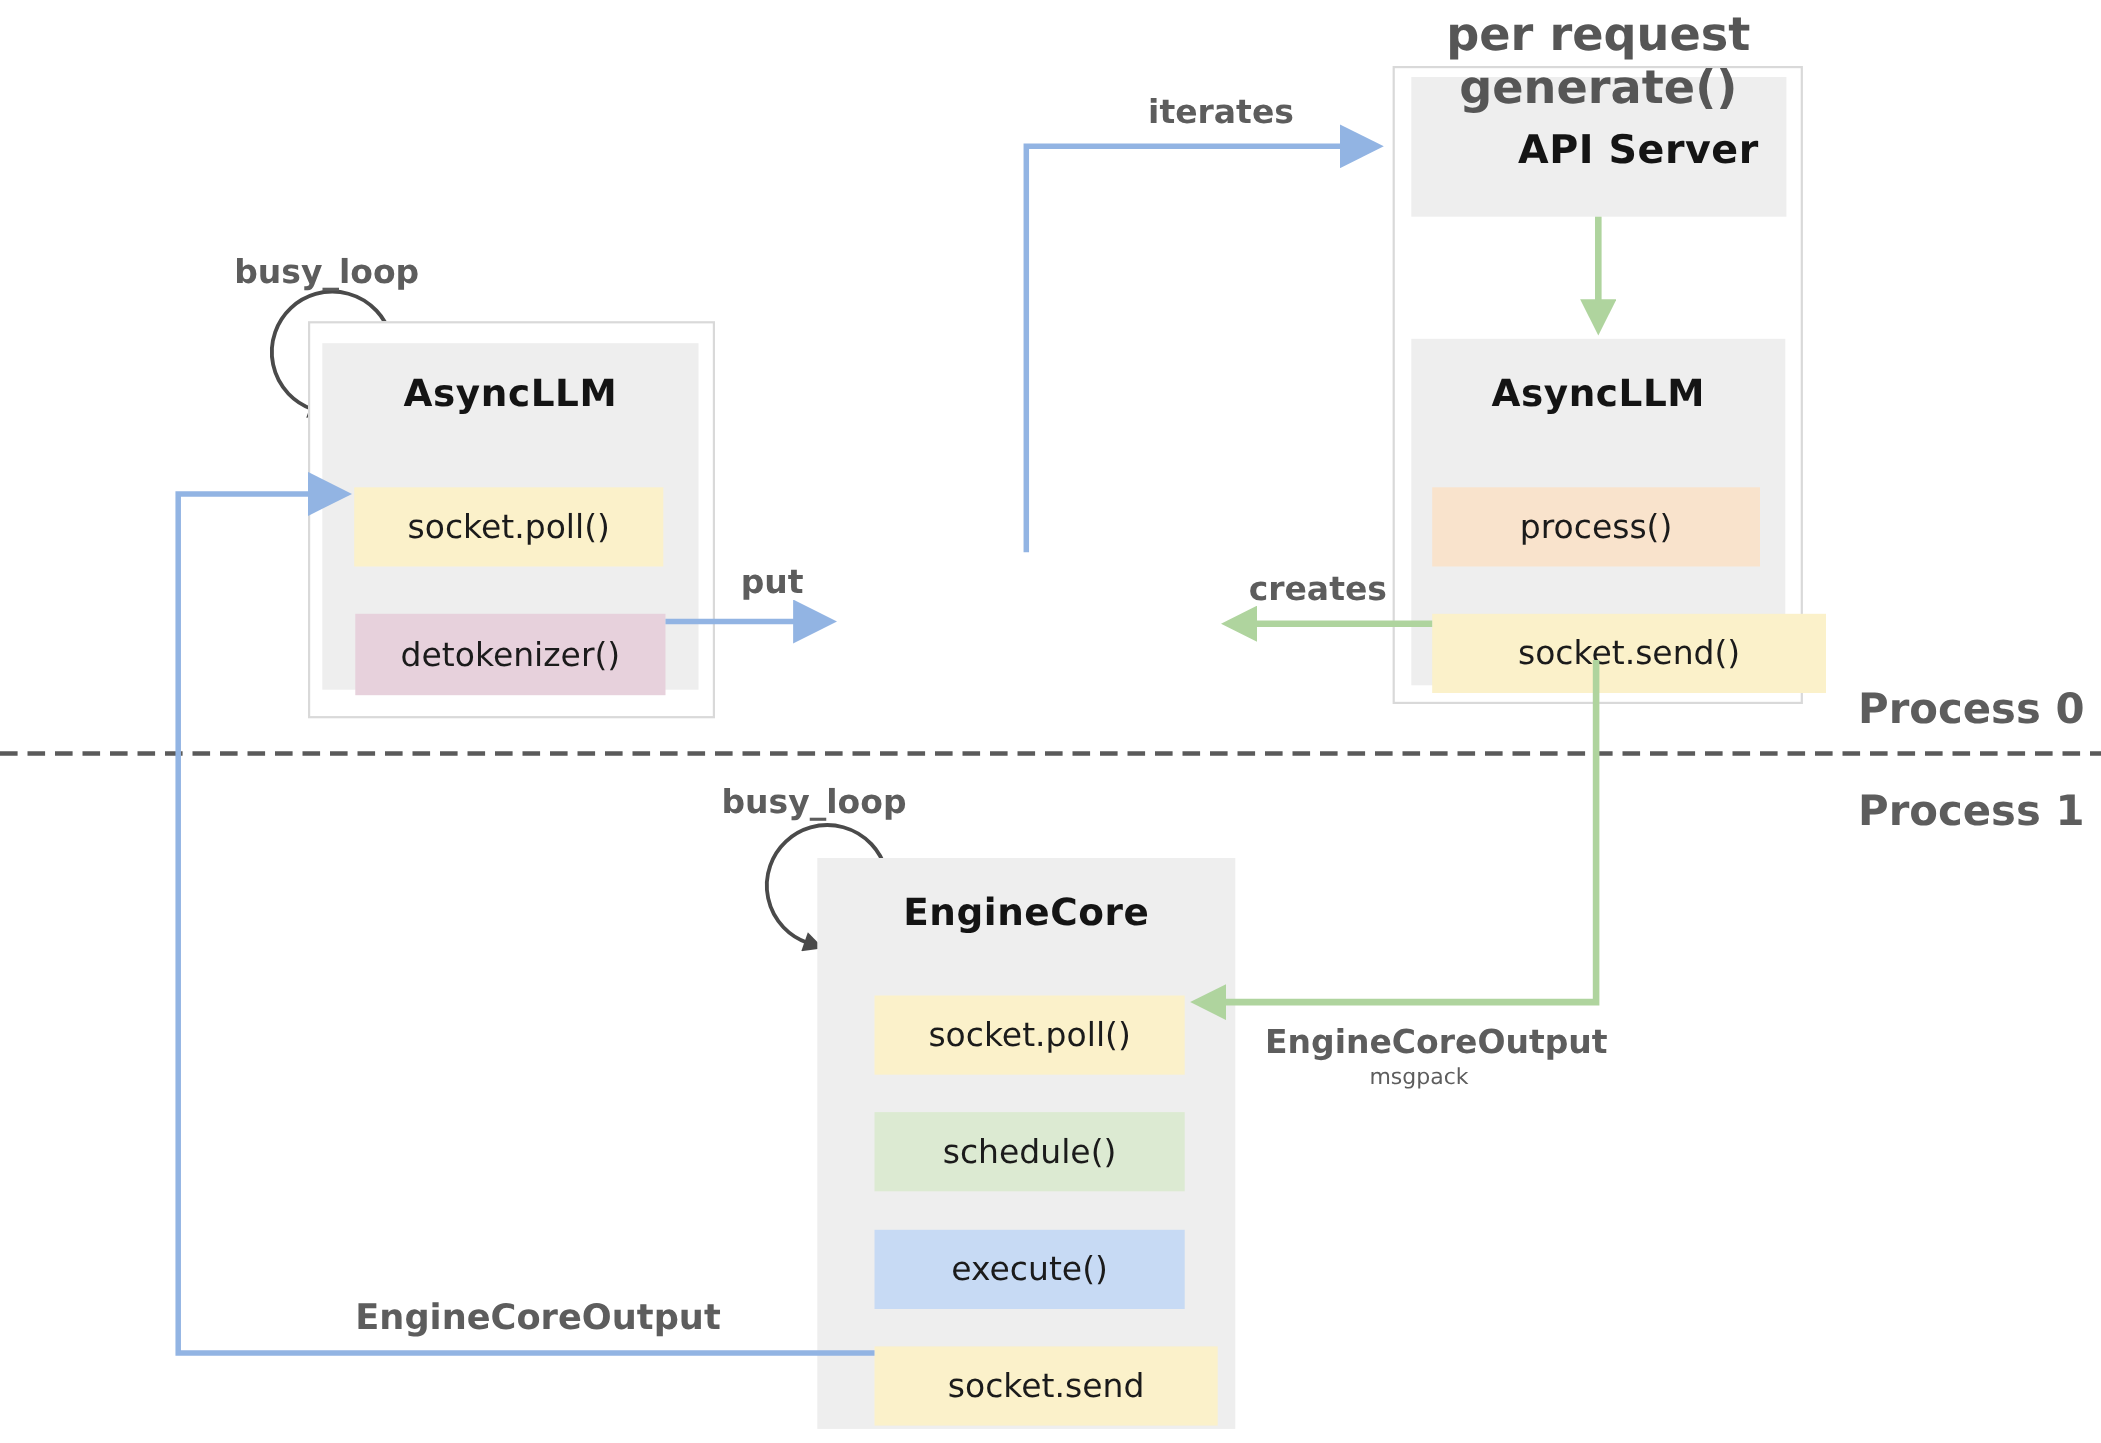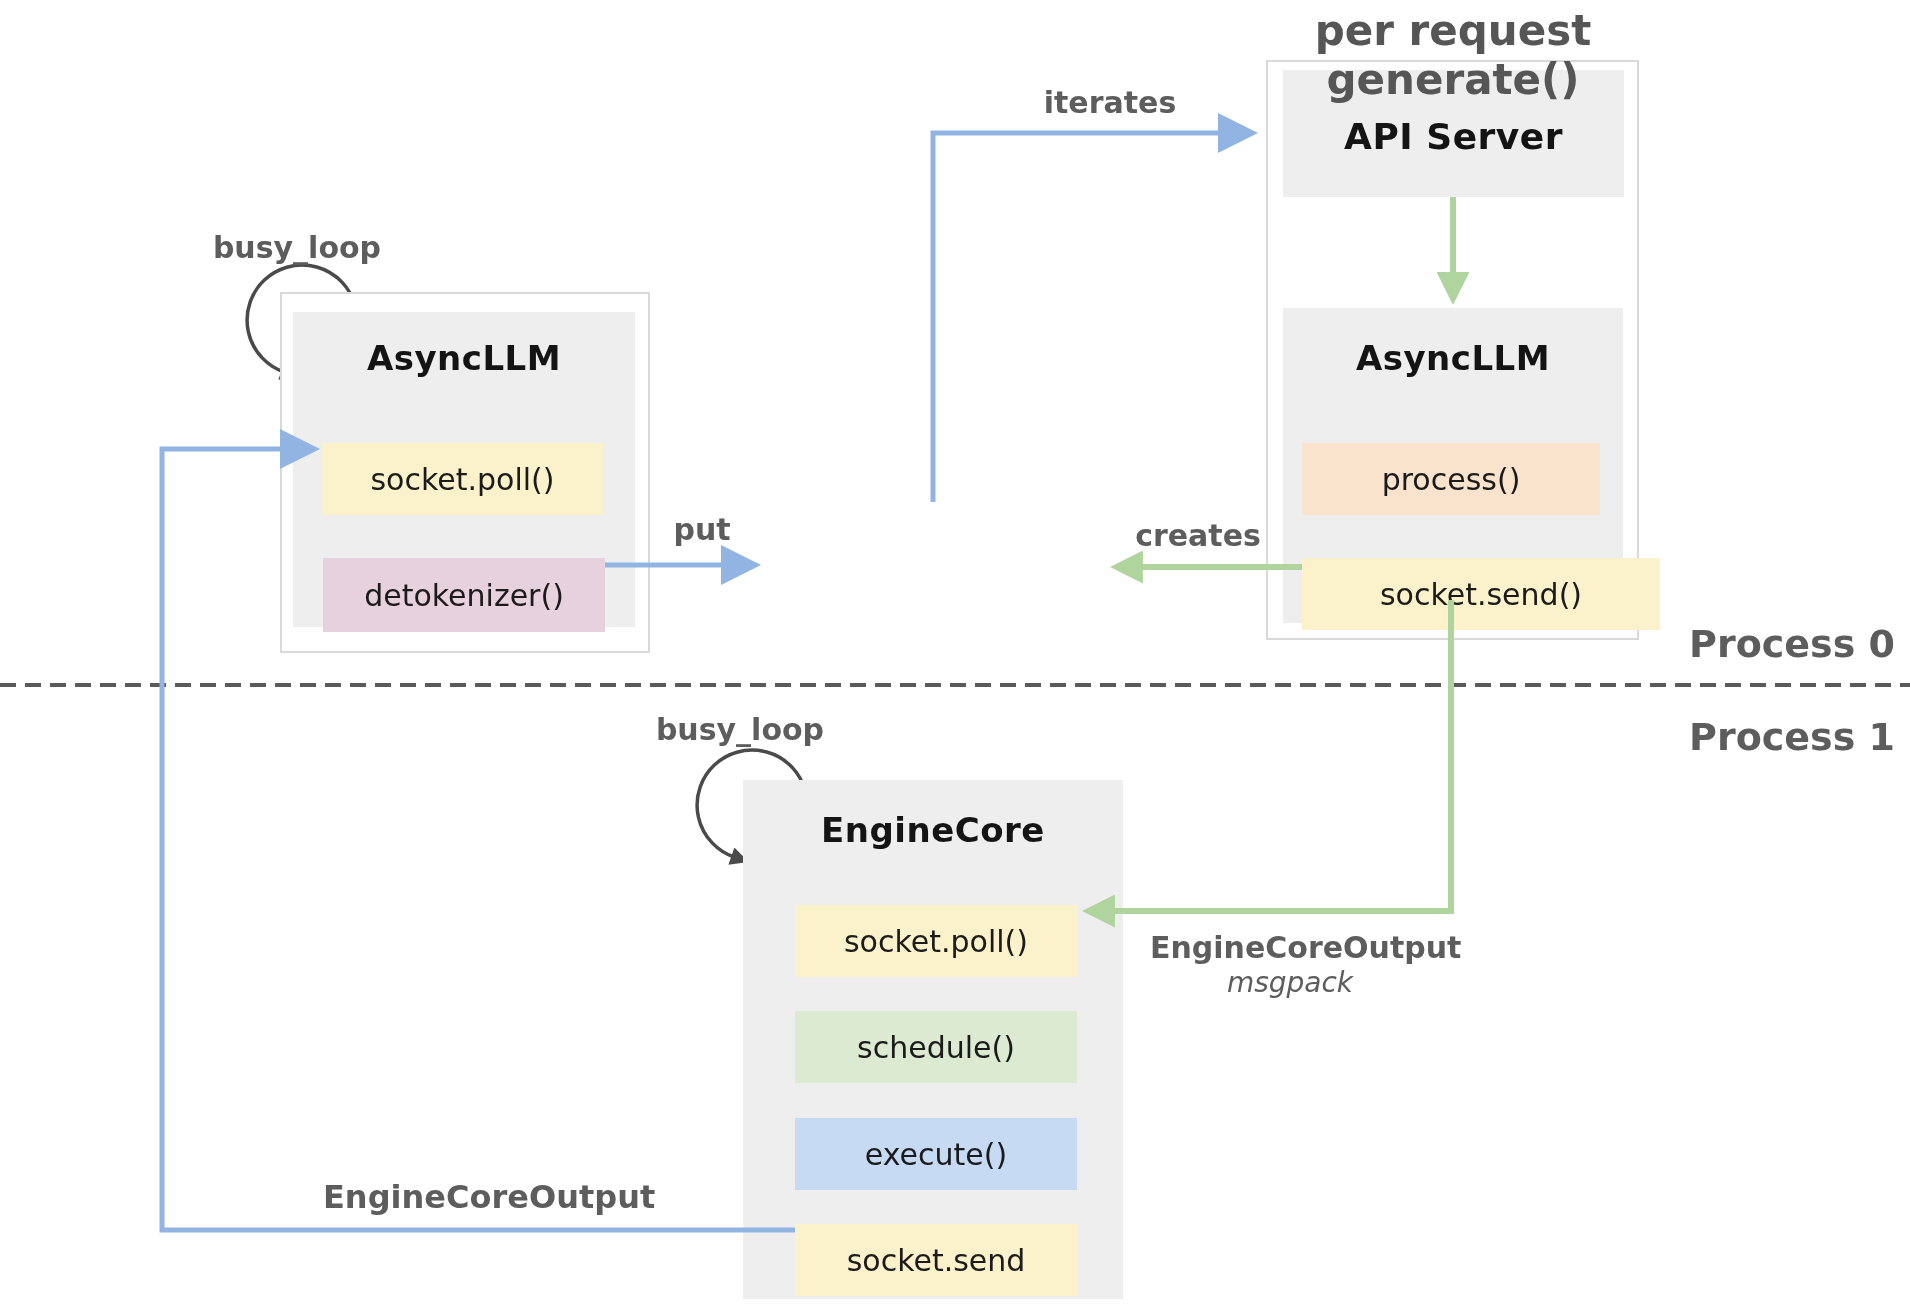--- a/index.html
+++ b/index.html
@@ -35,21 +35,21 @@
     font-size:32px;color:#1b1b1b;
   }
   .section-title{
     position:absolute;z-index:6;text-align:center;font-weight:bold;
     color:var(--title_gray);
   }
   .lbl{
     position:absolute;z-index:6;text-align:center;
     color:var(--label_gray);font-size:30px;font-weight:600;
   }
-  .lbl-italic{font-style:italic;font-weight:400;font-size:28px;}
+  .lbl-italic{font-weight:400;font-size:20px;}
   .process-lbl{
     position:absolute;z-index:6;text-align:right;
     color:var(--label_gray);font-size:38px;font-weight:600;
   }
   .edge-blue{stroke:var(--arrow_blue);stroke-width:5;fill:none;}
   .edge-green{stroke:var(--arrow_green);stroke-width:6;fill:none;}
   .edge-dark{stroke:var(--loop_arrow);stroke-width:3.5;fill:none;}
   .edge-dash{stroke:var(--divider_gray);stroke-width:4;fill:none;stroke-dasharray:16 9;}
   .mk-blue{fill:var(--arrow_blue);}
   .mk-green{fill:var(--arrow_green);}
@@ -81,32 +81,32 @@
 
   <div class="container" style="left:280px;top:292px;width:370px;height:361px;"></div>
   <div class="node" style="left:293px;top:312px;width:342px;height:315px;"></div>
   <div class="node-title" style="left:293px;top:338px;width:342px;">AsyncLLM</div>
   <div class="method m-yellow" style="left:322px;top:413px;width:281px;height:72px;">socket.poll()</div>
   <div class="method m-pink" style="left:323px;top:528px;width:282px;height:74px;">detokenizer()</div>
 
 
   <div class="container" style="left:1266px;top:60px;width:373px;height:580px;"></div>
   <div class="node" style="left:1283px;top:70px;width:341px;height:127px;"></div>
-  <div class="node-title" style="left:1283px;top:116px;width:341px;font-size:36px;">API Server</div>
+  <div class="node-title" style="left:1283px;top:116px;width:341px;font-size:36px;padding-left:36px;">API Server</div>
   <div class="node" style="left:1283px;top:308px;width:340px;height:315px;"></div>
   <div class="node-title" style="left:1283px;top:338px;width:340px;">AsyncLLM</div>
   <div class="method m-orange" style="left:1302px;top:413px;width:298px;height:72px;">process()</div>
   <div class="method m-yellow" style="left:1302px;top:528px;width:358px;height:72px;">socket.send()</div>
 
   <div class="node" style="left:743px;top:780px;width:380px;height:519px;"></div>
   <div class="node-title" style="left:743px;top:810px;width:380px;">EngineCore</div>
   <div class="method m-yellow" style="left:795px;top:875px;width:282px;height:72px;">socket.poll()</div>
   <div class="method m-blue" style="left:795px;top:1088px;width:282px;height:72px;">execute()</div>
   <div class="method m-green" style="left:795px;top:981px;width:282px;height:72px;">schedule()</div>
-  <div class="method m-yellow" style="left:795px;top:1194px;width:282px;height:72px;">socket.send</div>
+  <div class="method m-yellow" style="left:795px;top:1194px;width:312px;height:72px;">socket.send</div>
 
   <div class="lbl" style="left:1010px;top:85px;width:200px;">iterates</div>
   <div class="lbl" style="left:652px;top:512px;width:100px;">put</div>
   <div class="lbl" style="left:1118px;top:518px;width:160px;">creates</div>
   <div class="lbl" style="left:1150px;top:930px;width:280px;">EngineCoreOutput</div>
   <div class="lbl lbl-italic" style="left:1150px;top:966px;width:280px;">msgpack</div>
   <div class="lbl" style="left:323px;top:1178px;width:280px;font-size:32px;">EngineCoreOutput</div>
 
   <svg id="layer-front" class="layer" width="1910" height="1312" viewBox="0 0 1910 1312" style="z-index:5;">
     <defs>

